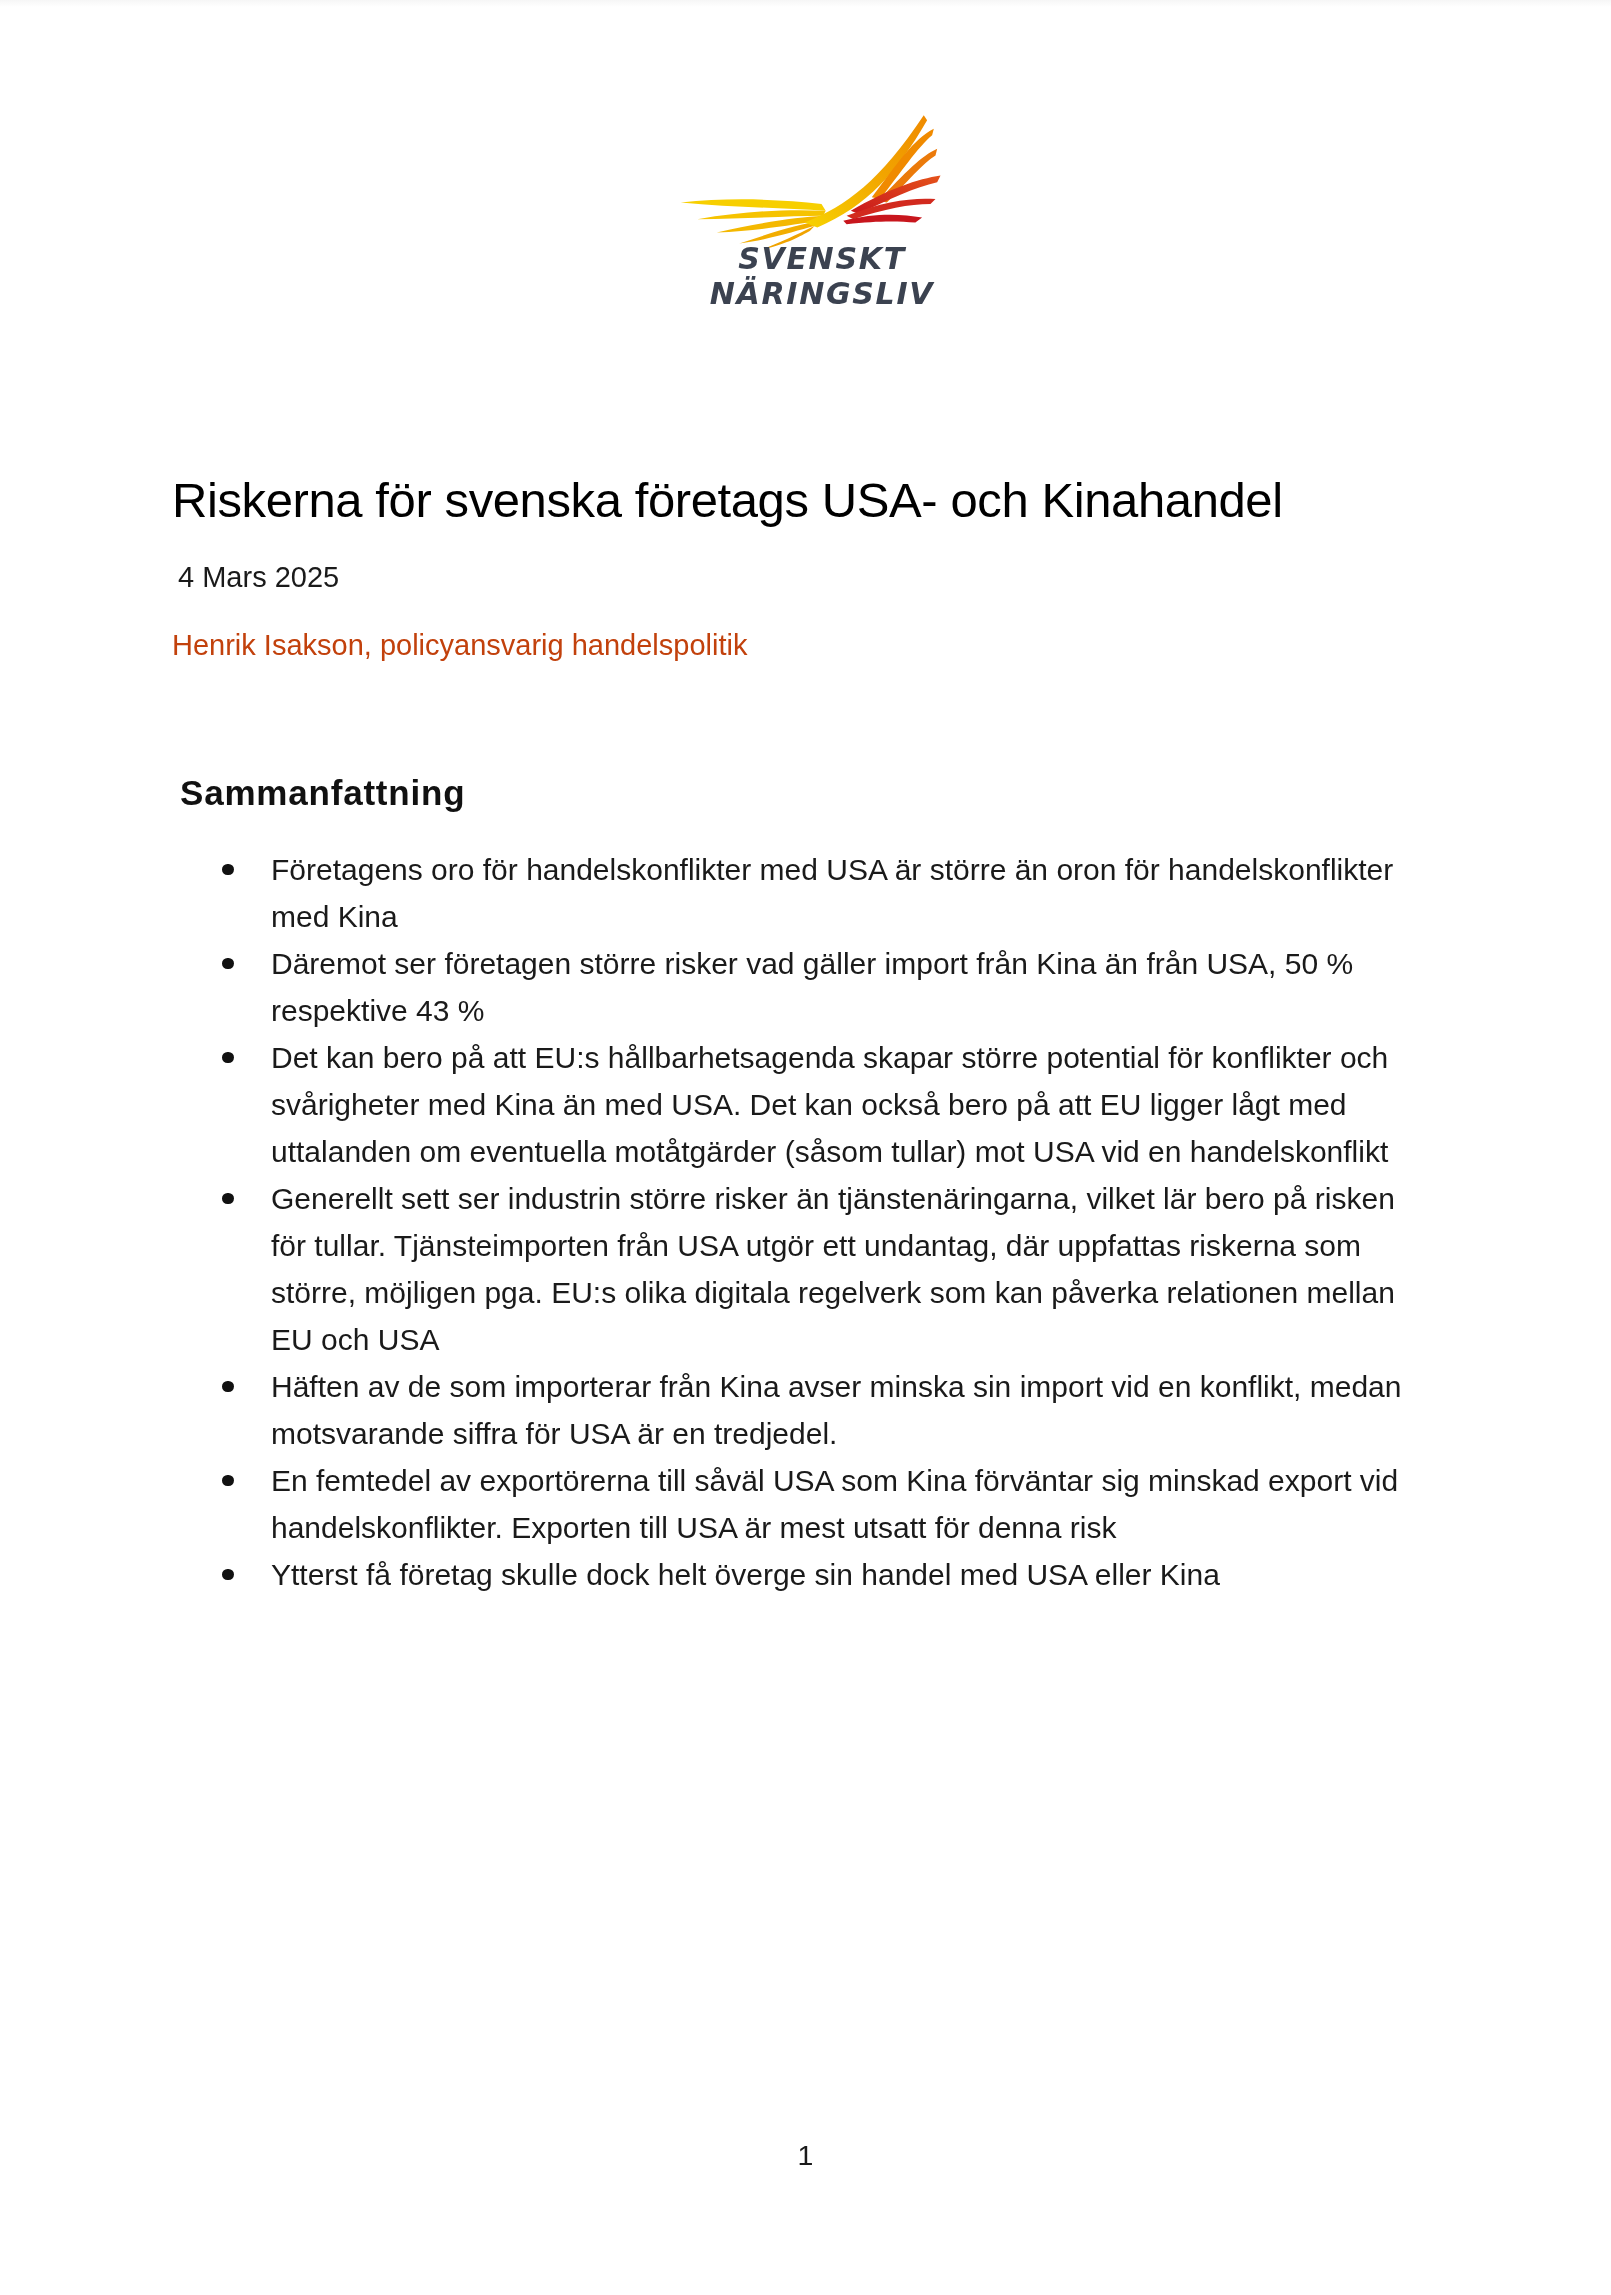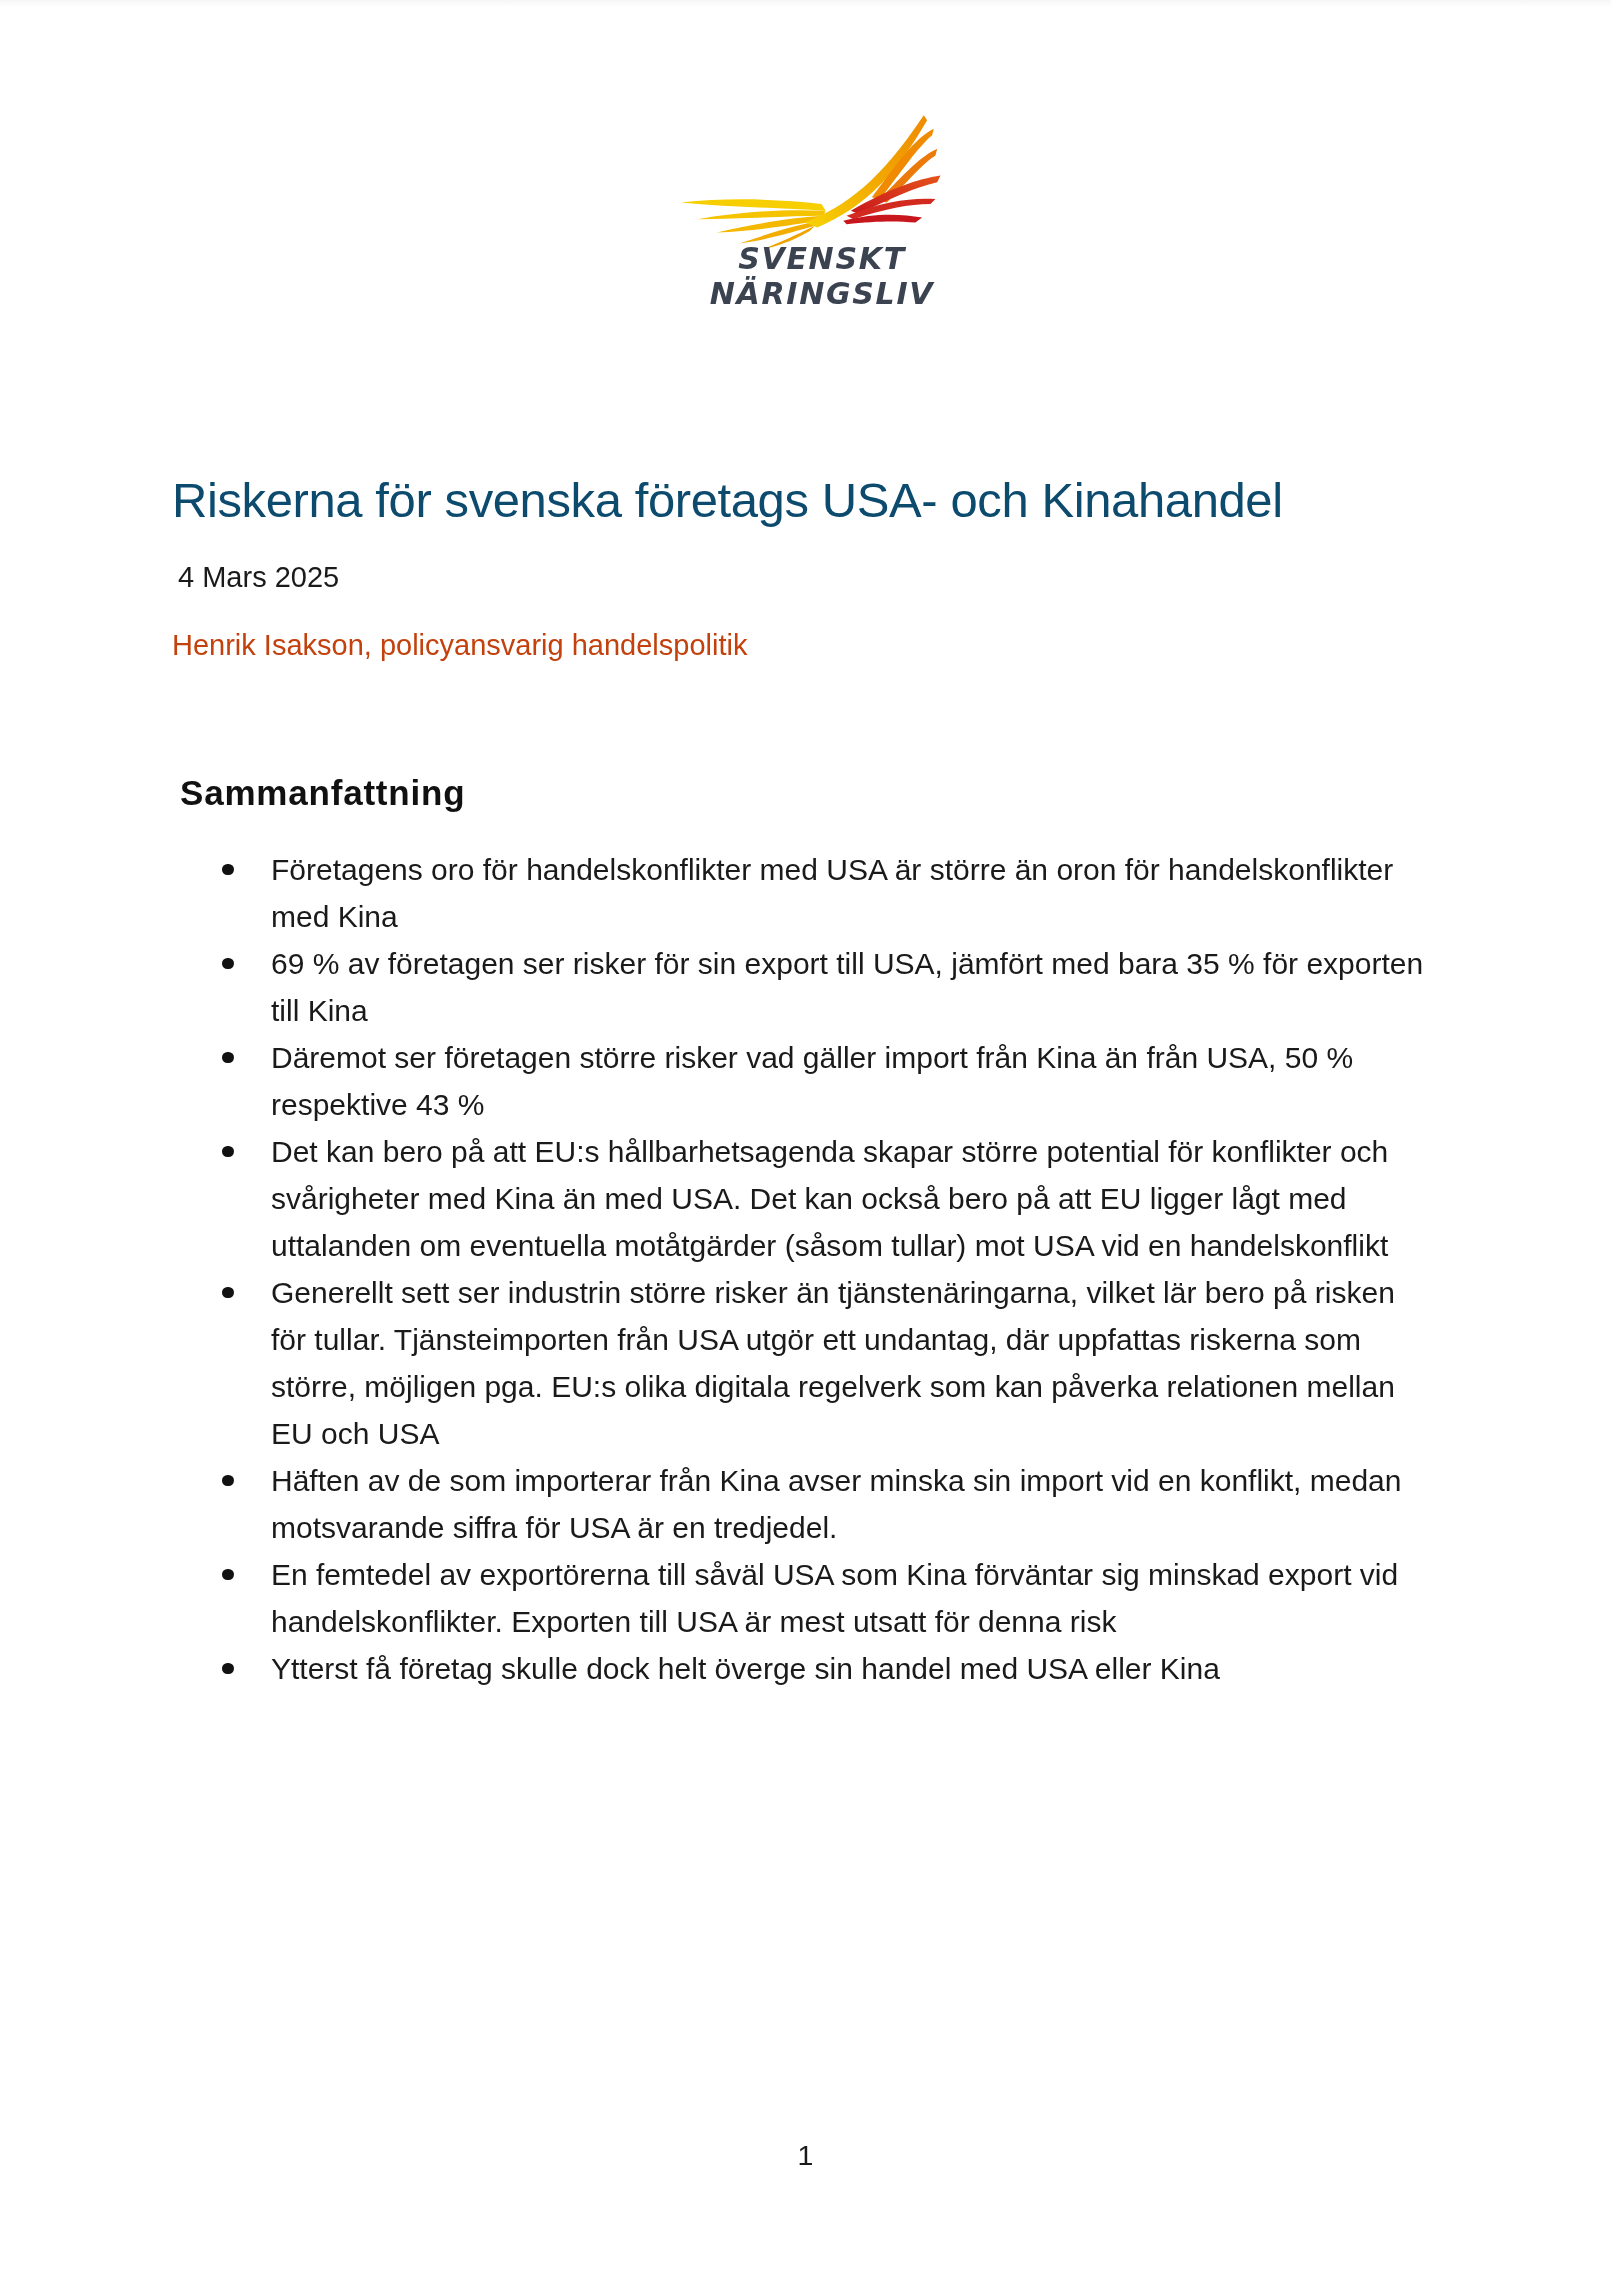--- a/index.html
+++ b/index.html
@@ -10,21 +10,21 @@
   .page { position: absolute; left: 0; top: 0; width: 1611px; height: 2295px; }
 
   
   .logo { position: absolute; left: 629px; top: 105px; width: 386px; height: 197px; }
   .logo svg { position: absolute; left: 50px; top: 0; width: 285px; height: 147px; }
   .logo-word { position: absolute; left: 0; top: 136px; width: 386px; text-align: center;
                font-family: "DejaVu Sans", sans-serif; font-weight: bold; font-style: italic;
                font-size: 30px; letter-spacing: 1.7px; color: #3b4250; }
 
   .title { position: absolute; left: 172px; top: 472px; margin: 0;
-           font-size: 49px; font-weight: normal; color: #0c4a6e; letter-spacing: -0.4px; }
+           font-size: 49px; font-weight: normal; color: #000000; letter-spacing: -0.4px; }
   .date { position: absolute; left: 178px; top: 561px; font-size: 29px; color: #1a1a1a; }
   .author { position: absolute; left: 172px; top: 629px; font-size: 29px; color: #c2410c; }
   .section-heading { position: absolute; left: 172px; top: 765px; margin: 8px;
                      font-size: 35px; font-weight: bold; letter-spacing: 0.8px; color: #111; }
 
   .bullets { position: absolute; left: 0; top: 846px; width: 1611px; margin: 0; padding: 0; list-style: none; }
   .bullet { position: relative; padding-left: 271px; width: 1167px; font-size: 30px;
             line-height: 47px; margin-bottom: 0; color: #1a1a1a; }
   .bullet-dot { position: absolute; left: 222px; top: 17.6px; width: 11.8px; height: 11.8px;
                 border-radius: 50%; background: #111; }
@@ -78,24 +78,20 @@
 
   <h2 class="section-heading">Sammanfattning</h2>
 
   <ul class="bullets">
     <li class="bullet">
       <span class="bullet-dot"></span>
       <span class="bullet-text">Företagens oro för handelskonflikter med USA är större än oron för handelskonflikter med Kina</span>
     </li>
     <li class="bullet">
       <span class="bullet-dot"></span>
-      <span class="bullet-text">69 % av företagen ser risker för sin export till USA, jämfört med bara 35 % för exporten till Kina</span>
-    </li>
-    <li class="bullet">
-      <span class="bullet-dot"></span>
       <span class="bullet-text">Däremot ser företagen större risker vad gäller import från Kina än från USA, 50 % respektive 43 %</span>
     </li>
     <li class="bullet">
       <span class="bullet-dot"></span>
       <span class="bullet-text">Det kan bero på att EU:s hållbarhetsagenda skapar större potential för konflikter och svårigheter med Kina än med USA. Det kan också bero på att EU ligger lågt med uttalanden om eventuella motåtgärder (såsom tullar) mot USA vid en handelskonflikt</span>
     </li>
     <li class="bullet">
       <span class="bullet-dot"></span>
       <span class="bullet-text">Generellt sett ser industrin större risker än tjänstenäringarna, vilket lär bero på risken för tullar. Tjänsteimporten från USA utgör ett undantag, där uppfattas riskerna som större, möjligen pga. EU:s olika digitala regelverk som kan påverka relationen mellan EU och USA</span>
     </li>

